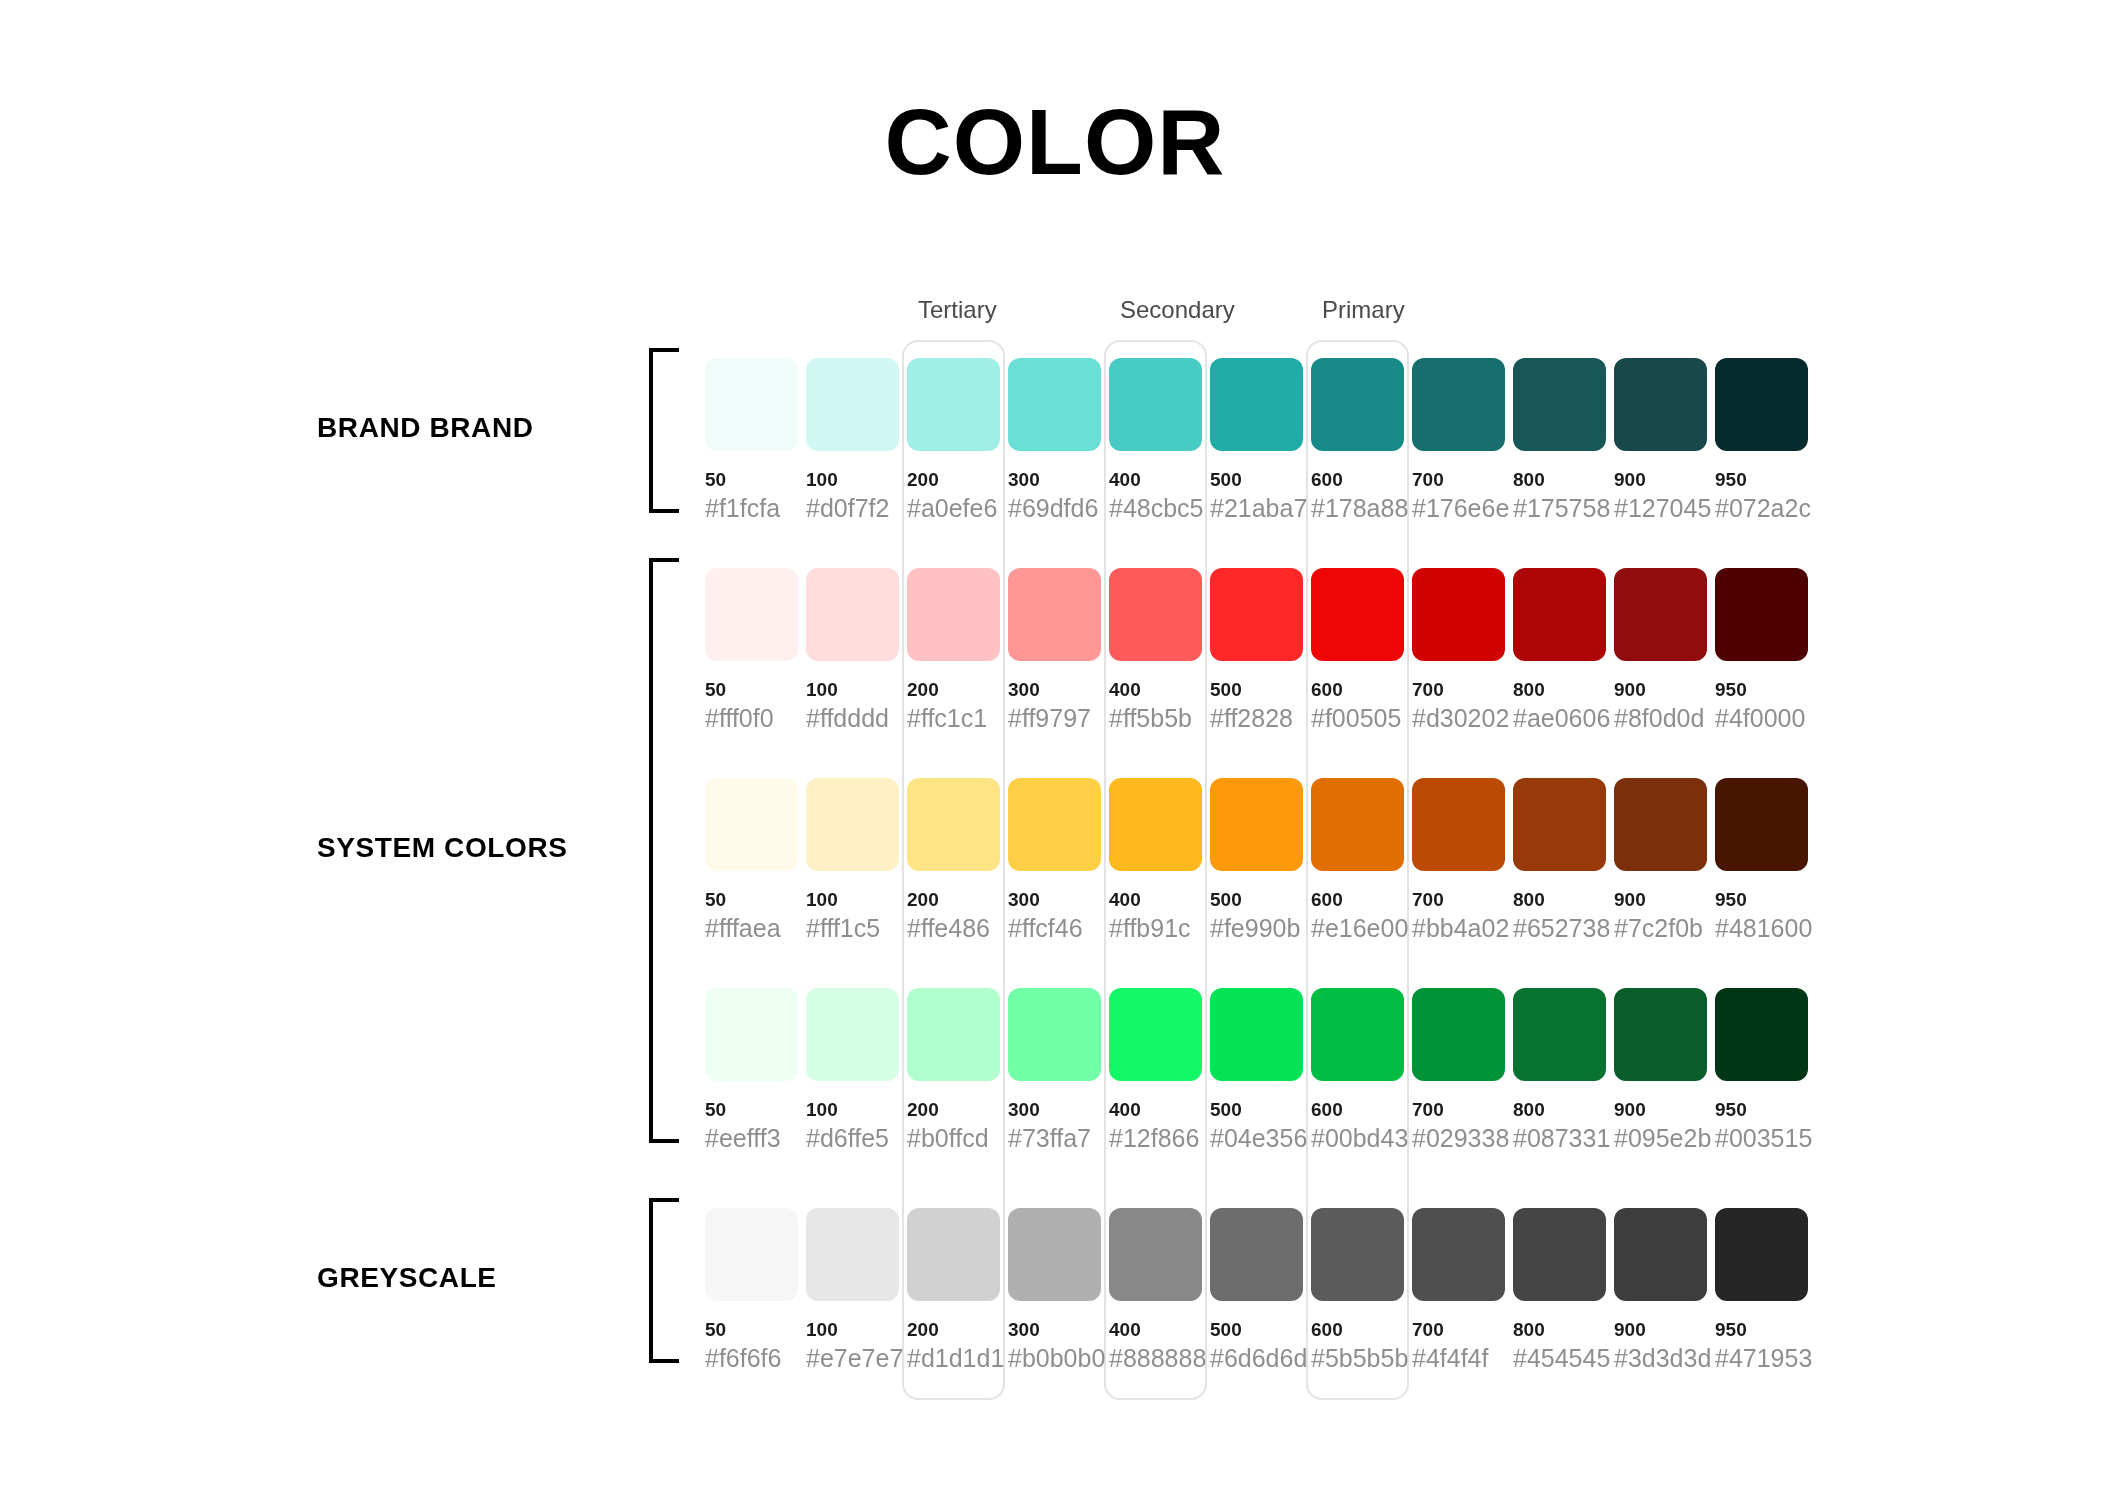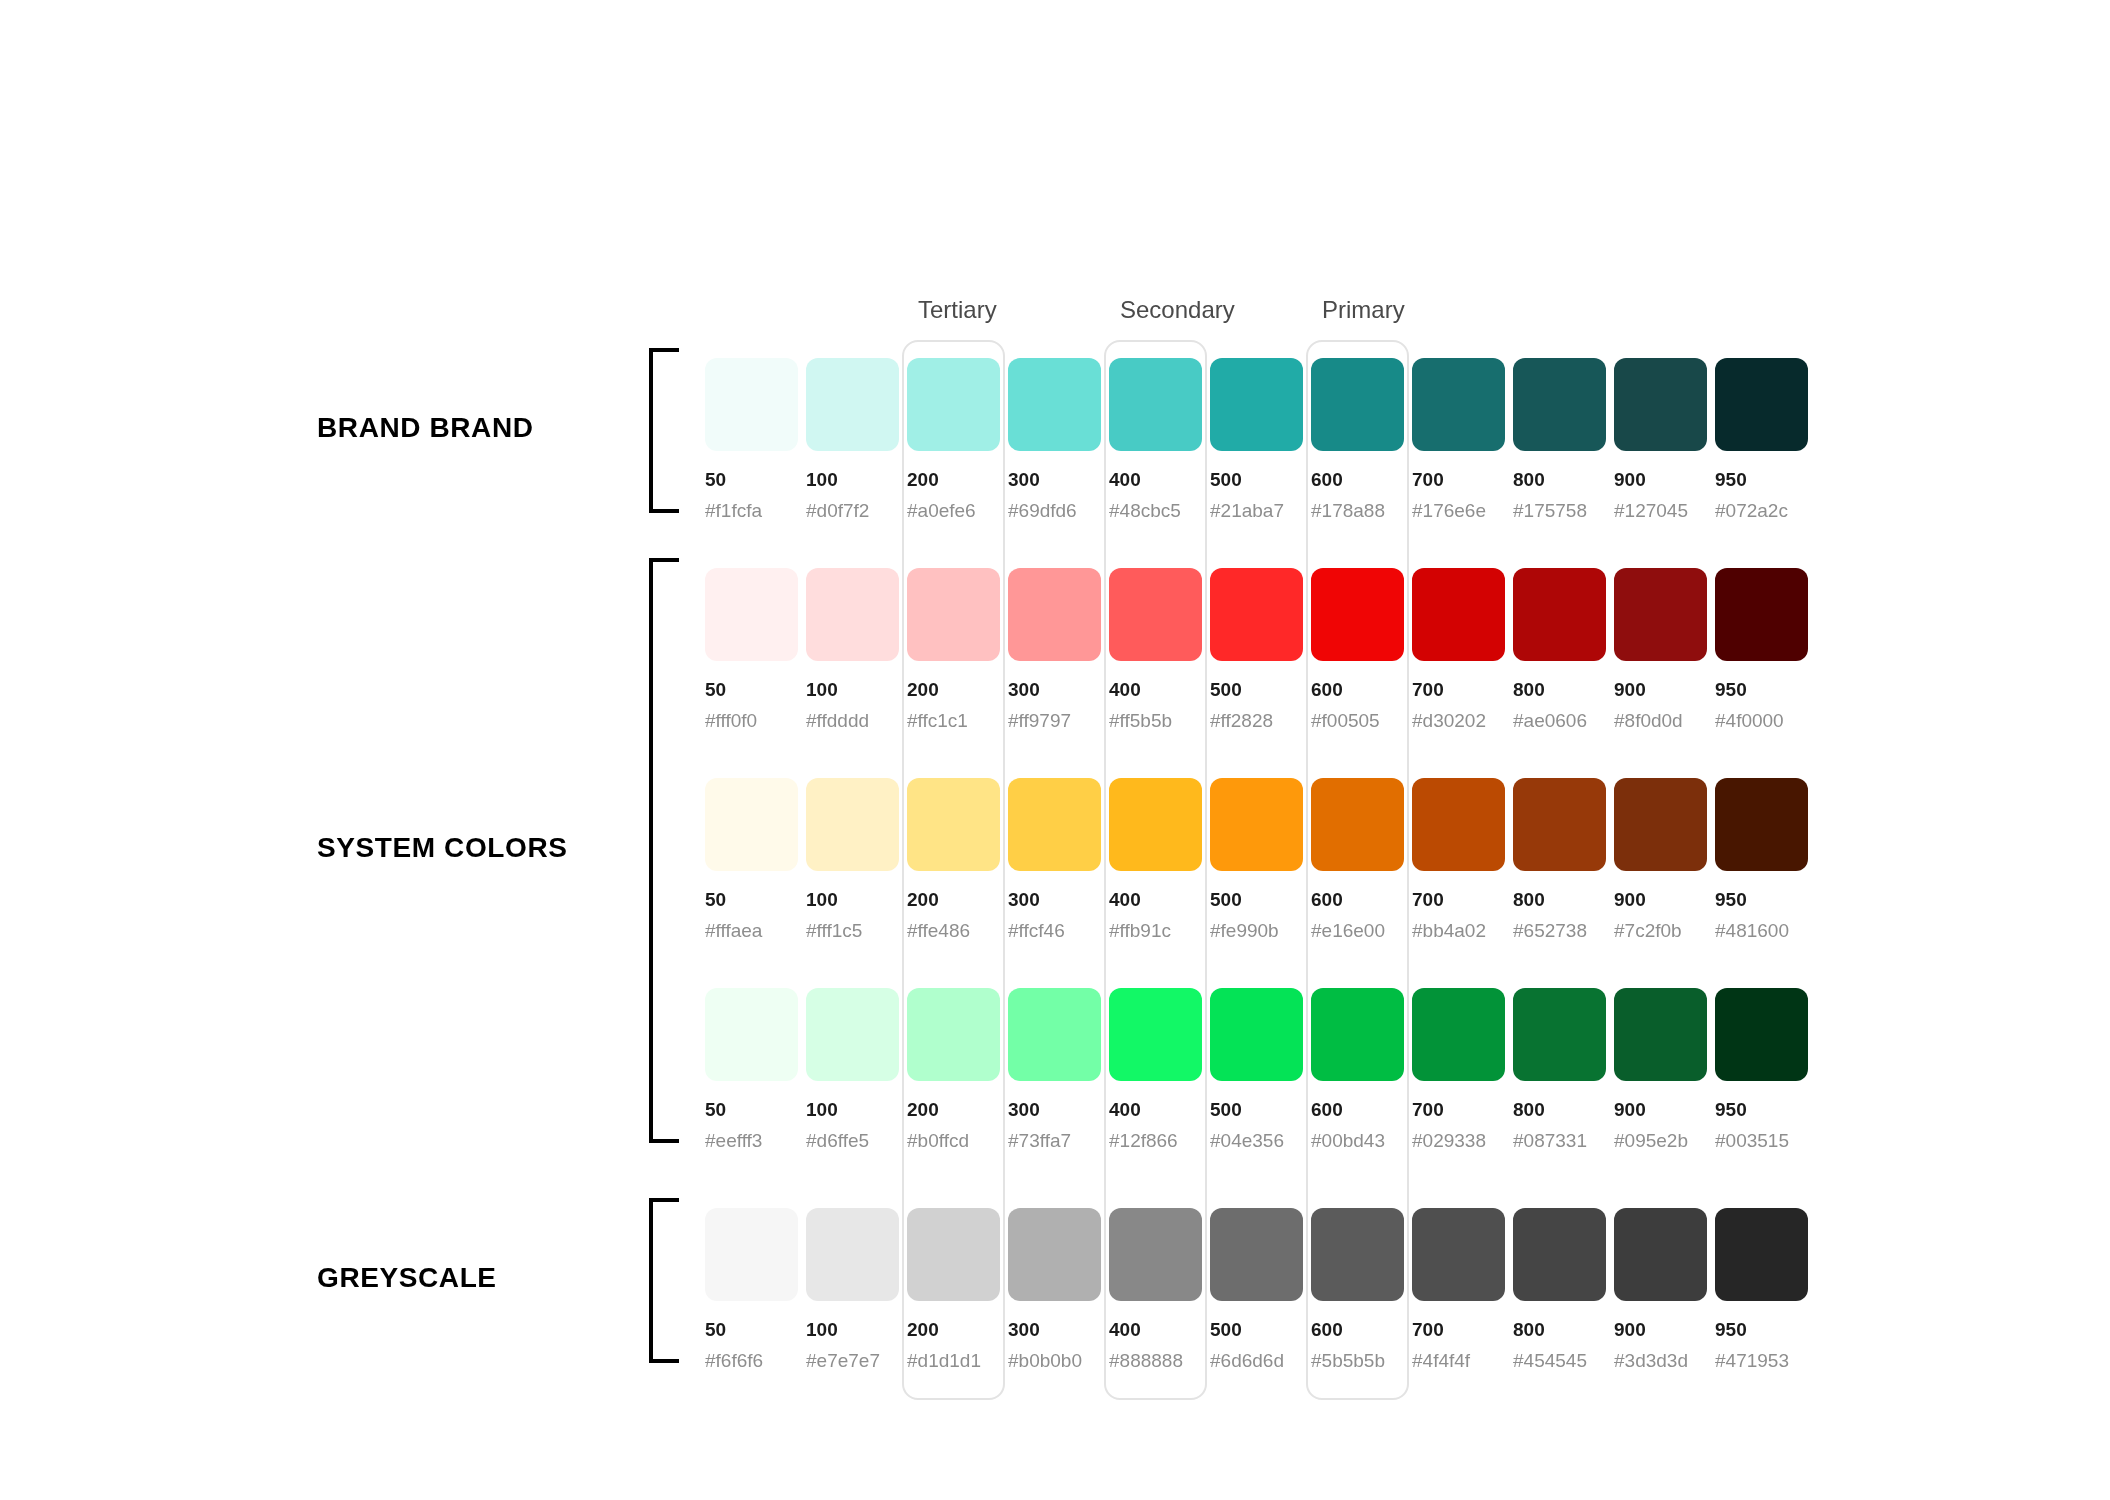--- a/index.html
+++ b/index.html
@@ -104,33 +104,34 @@
     border-radius: 12px;
   }
   .swatch-step {
     margin-top: 18px;
     font-size: 19px;
     font-weight: 700;
     color: #1b1b1b;
     line-height: 1.15;
   }
   .swatch-hex {
-    margin-top: 9px;
-    font-size: 19px;
+    margin-top: 3px;
+    font-size: 25px;
     font-weight: 400;
     color: #8e8e8e;
     line-height: 1.15;
     white-space: nowrap;
   }
 </style>
 </head>
 <body>
 
 <div id="page">
 
+  <div class="page-title">COLOR</div>
 
   <div class="group-labels">
       <div class="group-label" style="left: 902px;">Tertiary</div>
       <div class="group-label" style="left: 1104px; text-align: right;">Secondary</div>
       <div class="group-label" style="left: 1306px;">Primary</div>
     </div>
 
   <div id="highlight-layer">
       <div class="highlight-col" style="left: 902px;"></div>
       <div class="highlight-col" style="left: 1104px;"></div>

